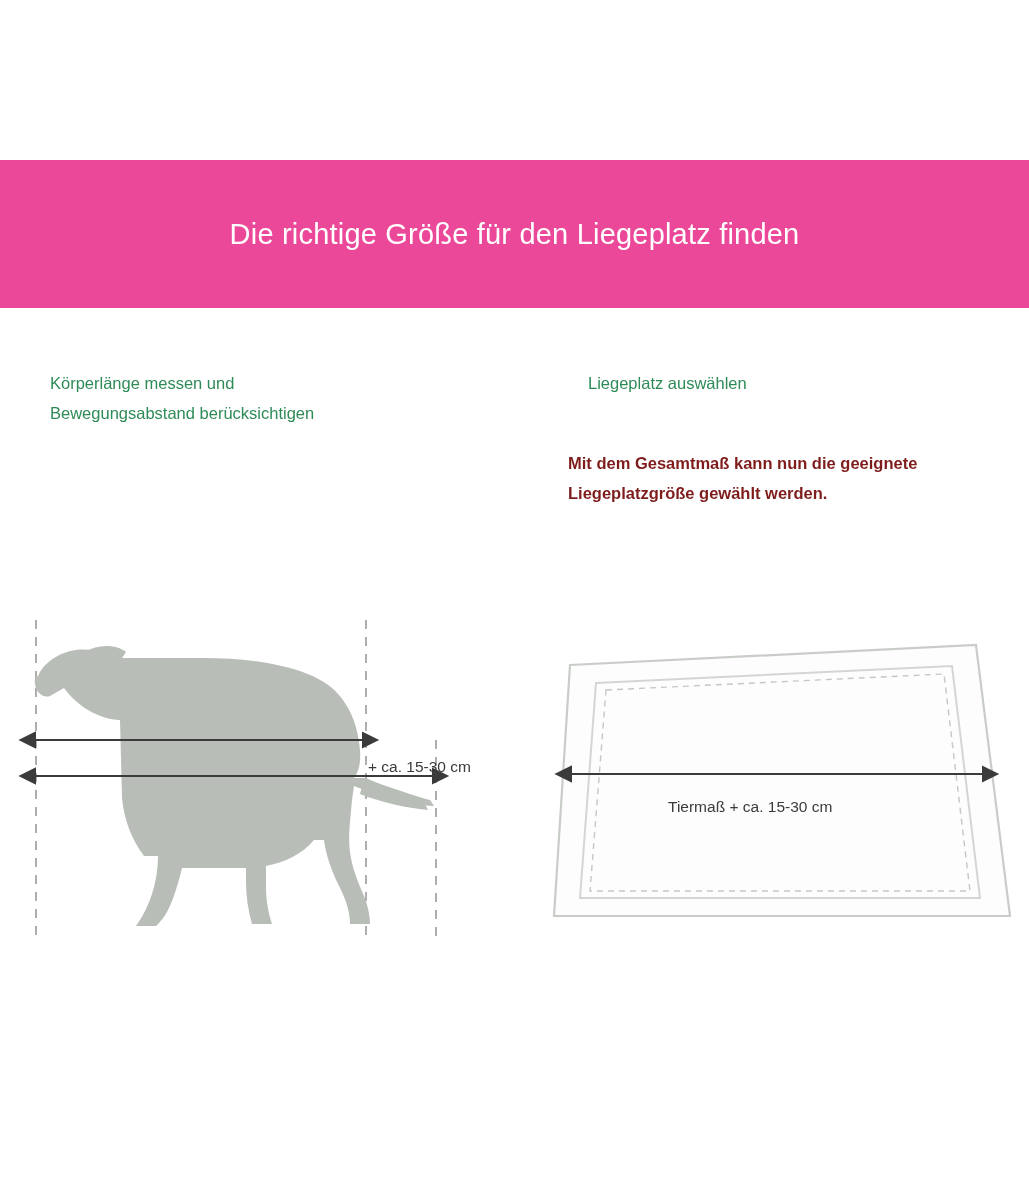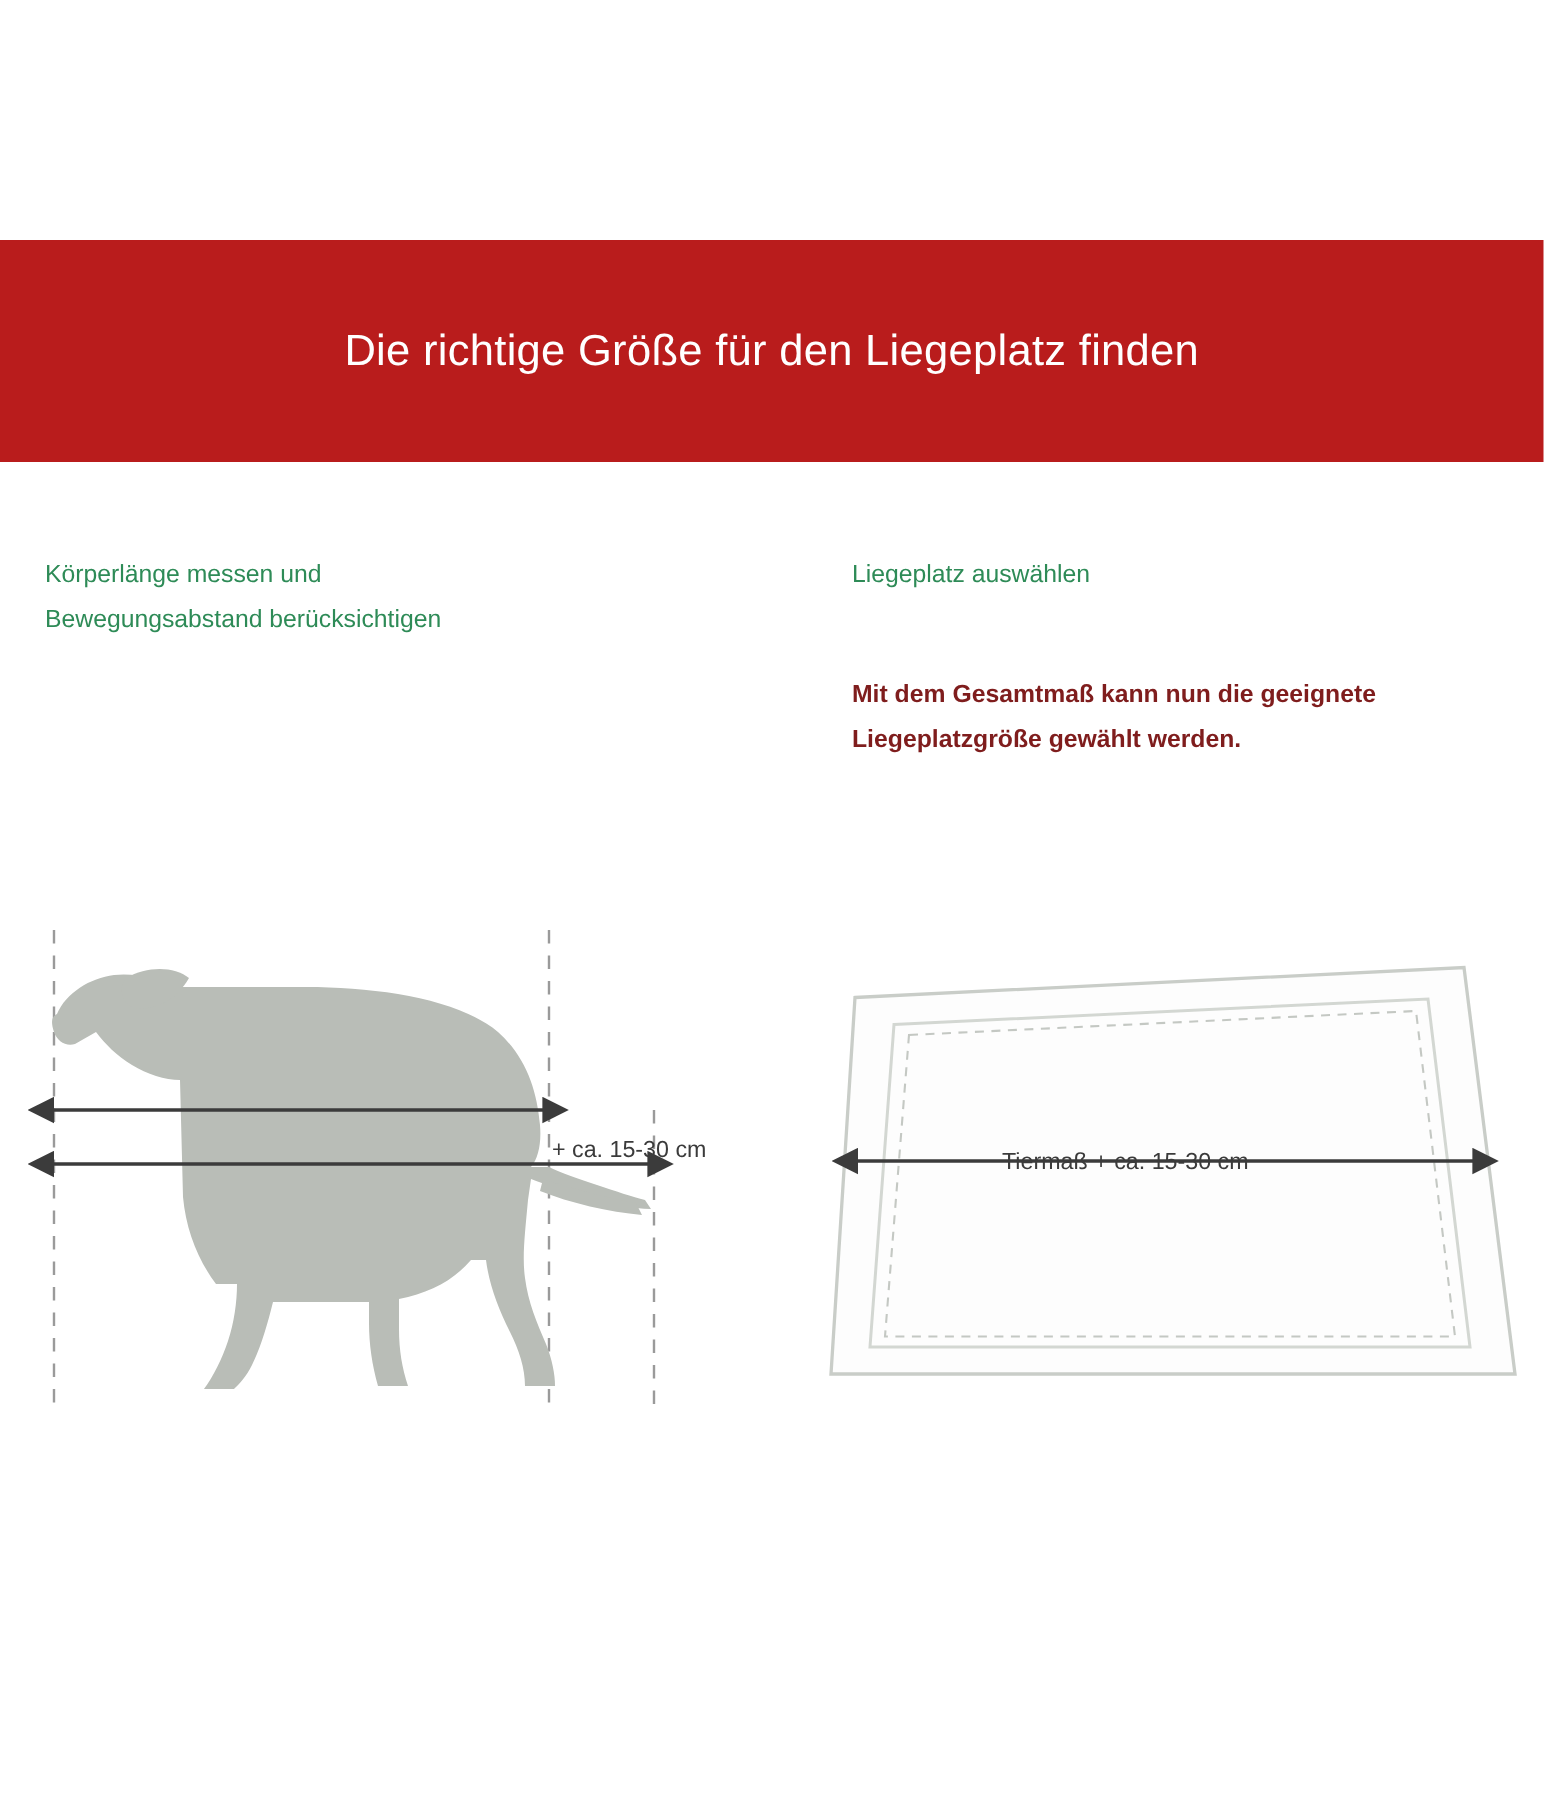--- a/index.html
+++ b/index.html
@@ -16,21 +16,21 @@
     overflow: hidden;
   }
 
   
   .banner {
     position: absolute;
     left: 0;
     top: 160px;
     width: 1029px;
     height: 148px;
-    background: #b91c1c;
+    background: #ec4899;
     display: flex;
     align-items: center;
     justify-content: center;
   }
   .banner-title {
     color: #ffffff;
     font-size: 29px;
     font-weight: 400;
     letter-spacing: 0.2px;
     text-align: center;
@@ -48,20 +48,21 @@
     left: 568px;
     top: 368px;
     width: 460px;
   }
 
   .sub-head {
     color: #2e8b57;
     font-size: 16.5px;
     line-height: 30px;
     font-weight: 400;
+    margin-left: 20px;
   }
   .body-text {
     margin-top: 50px;
     color: #7f1d1d;
     font-size: 16.5px;
     line-height: 30px;
     font-weight: 700;
   }
   .col-right .body-text {
     margin-top: 50px;
@@ -89,21 +90,21 @@
     position: absolute;
     left: 368px;
     top: 758px;
     font-size: 15.5px;
     color: #3b3b3b;
     white-space: nowrap;
   }
   .caption-right {
     position: absolute;
     left: 668px;
-    top: 766px;
+    top: 798px;
     font-size: 15.5px;
     color: #3b3b3b;
     white-space: nowrap;
   }
 </style>
 </head>
 <body>
 
 <div class="banner">
   <div class="banner-title">Die richtige Größe für den Liegeplatz finden</div>

